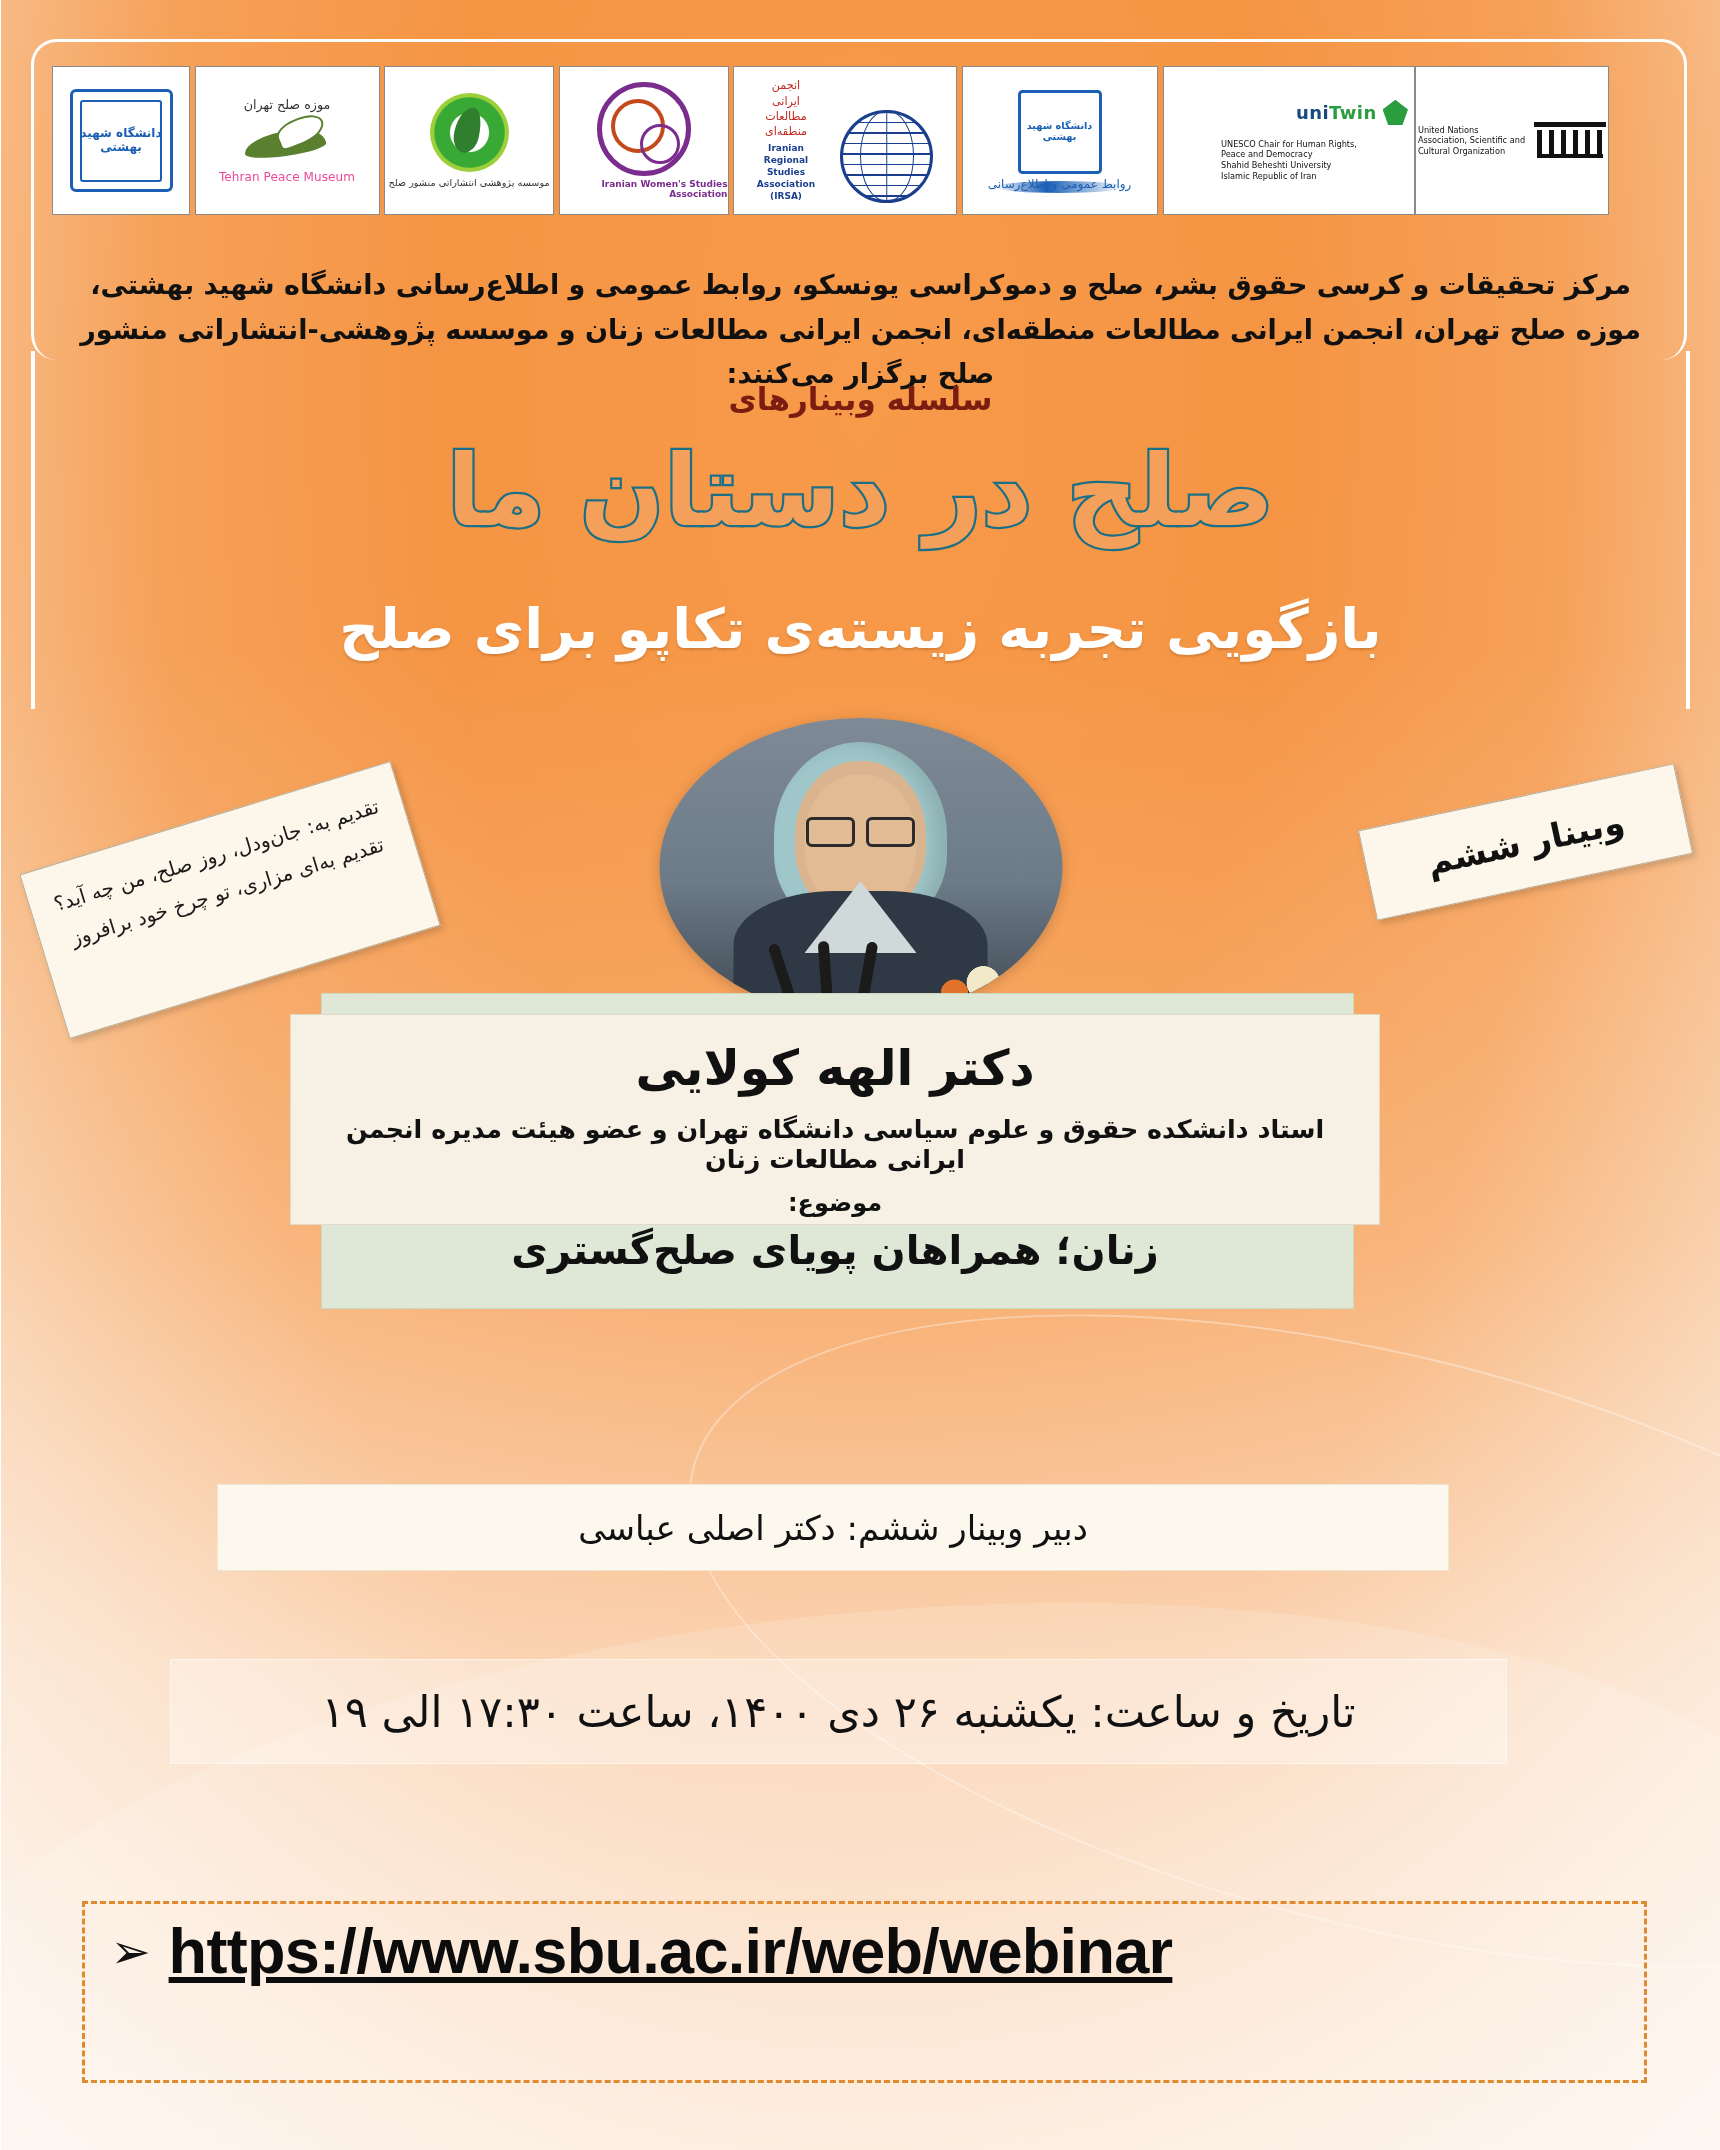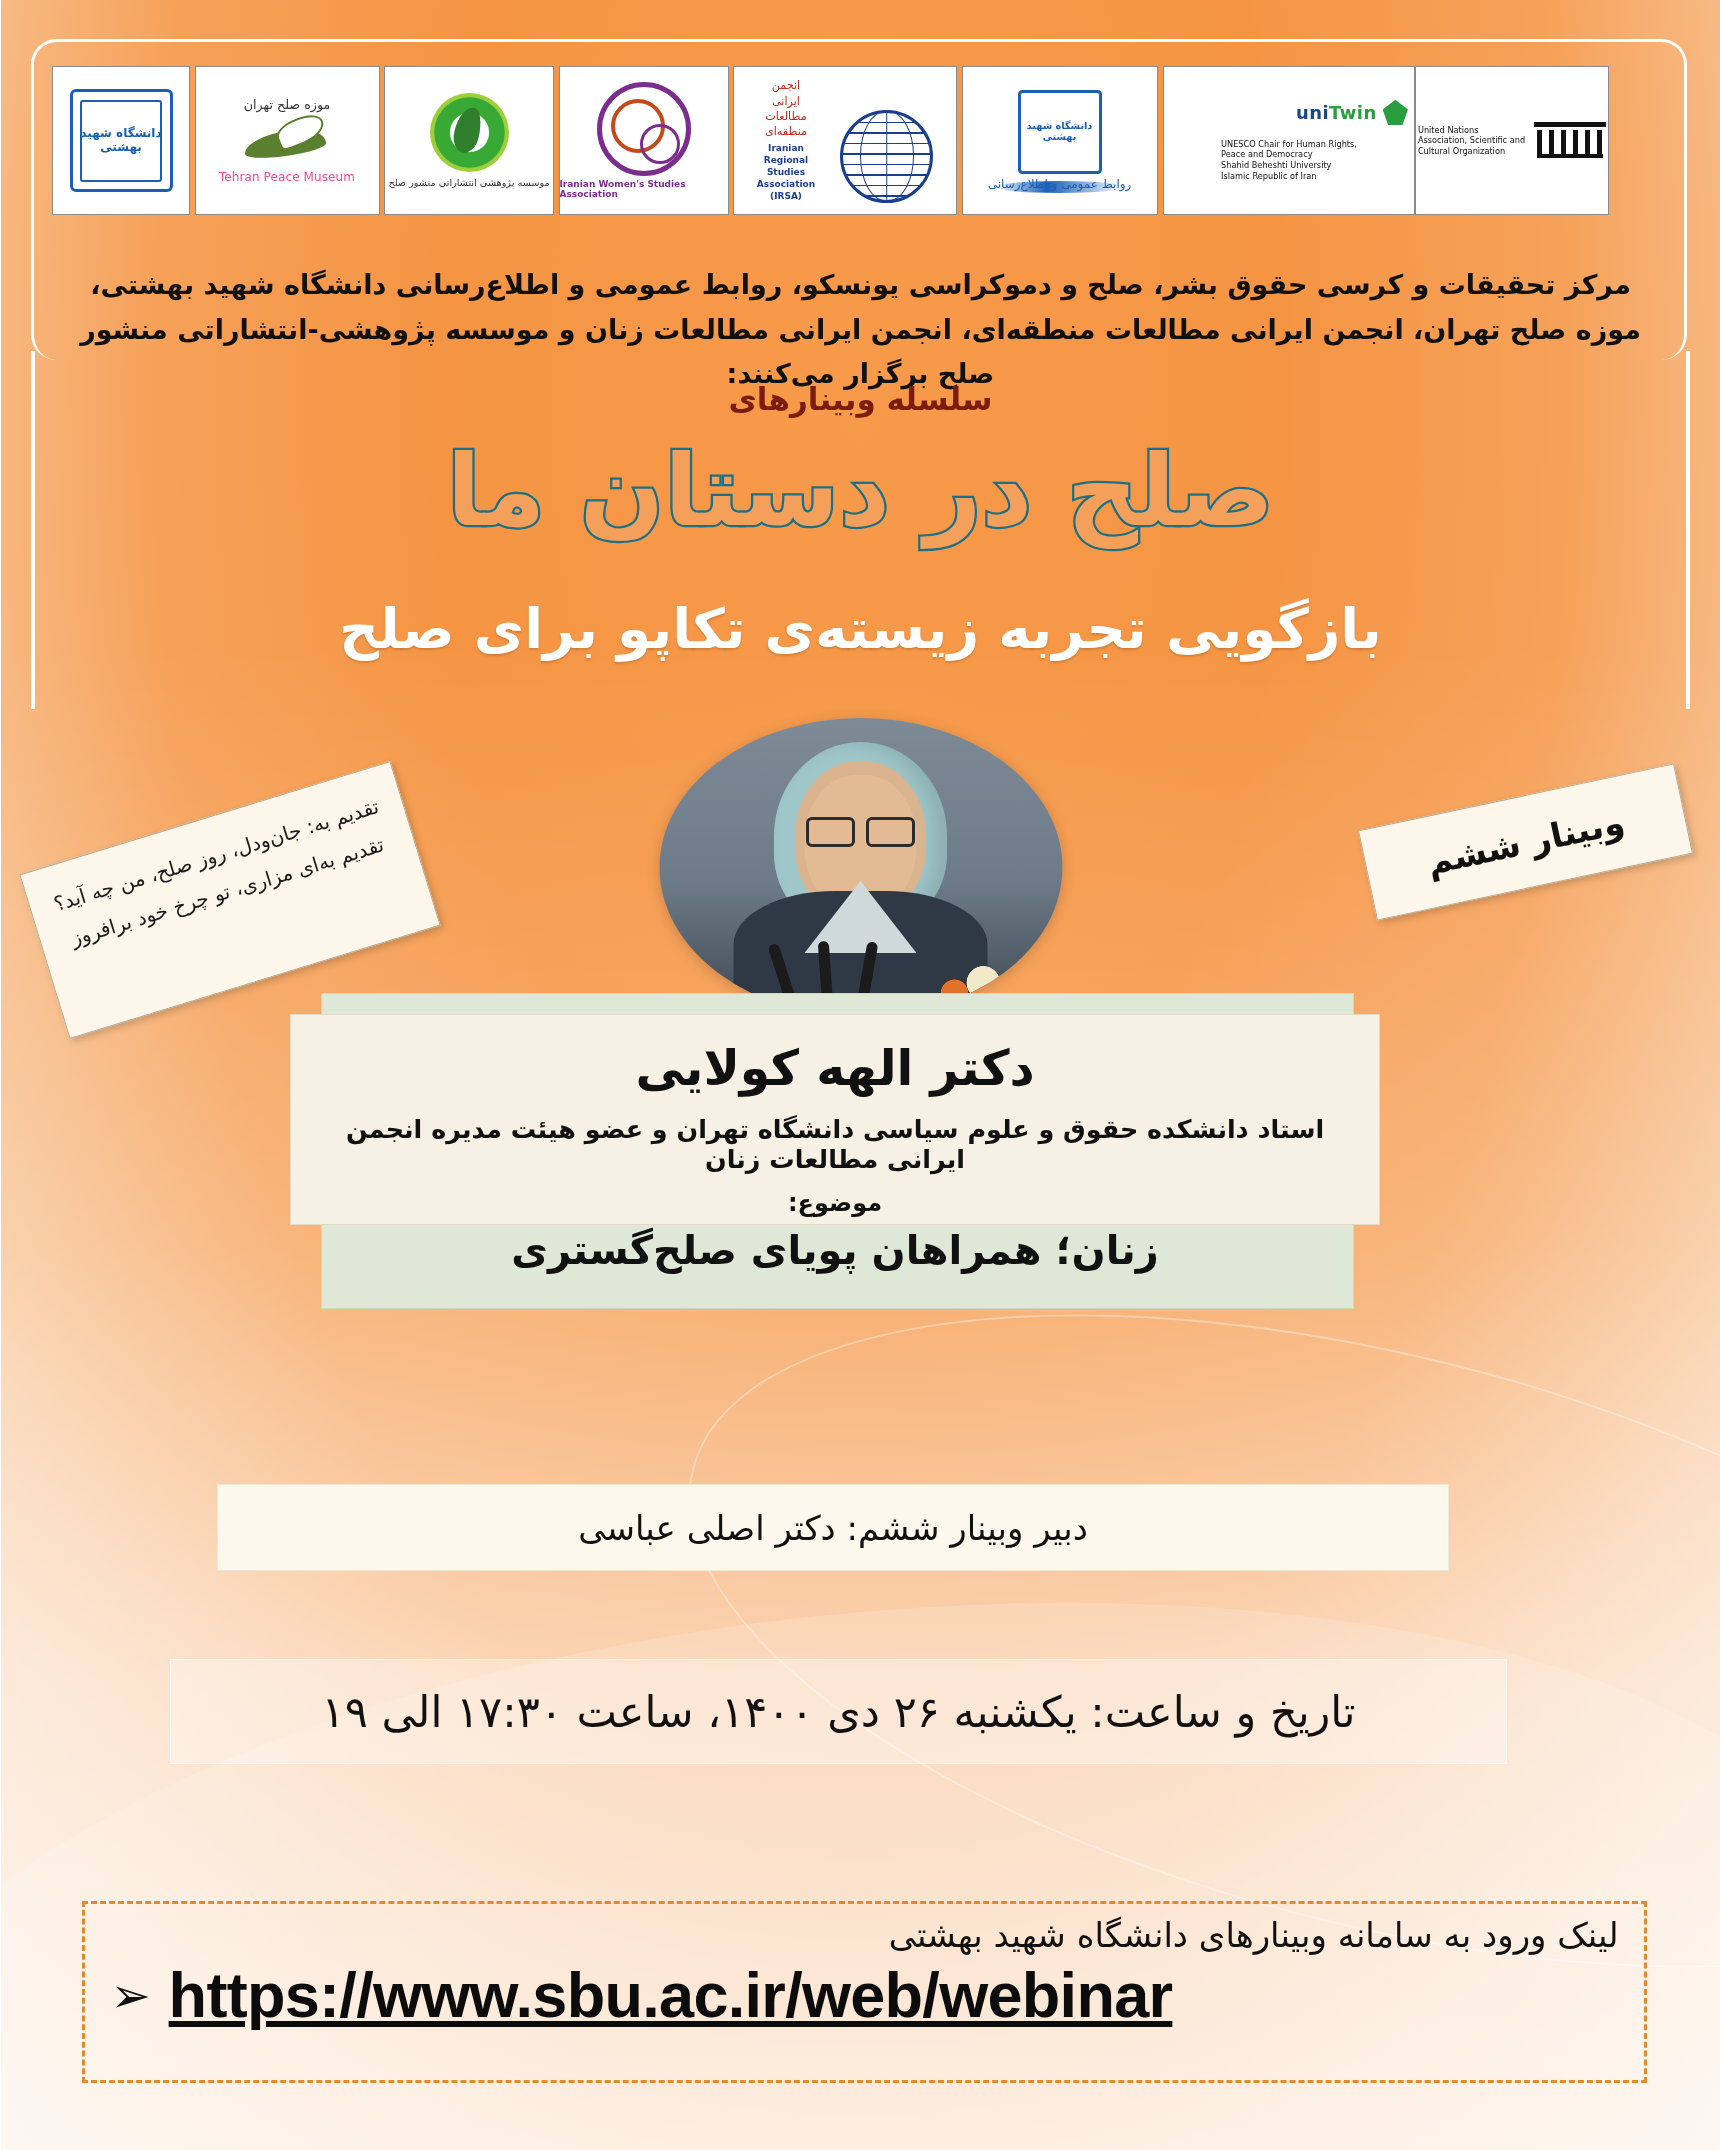--- a/index.html
+++ b/index.html
@@ -180,21 +180,21 @@
     content: "";
     position: absolute;
     left: 25.4px; top: 13.4px;
     width: 25.4px; height: 46px;
     background: #2f7f2e;
     border-radius: 60% 40% 50% 50% / 60% 60% 40% 40%;
     transform: rotate(12deg);
   }
   .manshoor-cap { font-size: 9.7px; color: #333; direction: rtl; }
 
-  .iwsa-inner { text-align: left; }
+  .iwsa-inner { text-align: right; }
   .iwsa-ring {
     width: 84px; height: 84px;
     margin: 0 auto;
     border-radius: 50%;
     border: 5.2px solid #7b2d8e;
     position: relative;
     display:flex;align-items:center;justify-content:center;
   }
   .iwsa-ring::before {
     content:"";
@@ -701,21 +701,20 @@
     <div class="speaker-affil">استاد دانشکده حقوق و علوم سیاسی دانشگاه تهران و عضو هیئت مدیره انجمن ایرانی مطالعات زنان</div>
     <div class="topic-label">موضوع:</div>
     <div class="topic-title">زنان؛ همراهان پویای صلح‌گستری</div>
   </div>
 
   <div class="moderator">دبیر وبینار ششم: دکتر اصلی عباسی</div>
 
   <div class="datetime">تاریخ و ساعت: یکشنبه ۲۶ دی ۱۴۰۰، ساعت ۱۷:۳۰ الی ۱۹</div>
 
   <div class="link-box">
-    <div class="link-caption">لینک ورود به سامانه وبینارهای دانشگاه شهید بهشتی</div>
     <div class="link-row">
       <a class="link-url" href="#">https://www.sbu.ac.ir/web/webinar</a>
       <span class="link-arrow">➢</span>
     </div>
   </div>
 
 </div>
 
 
 </body></html>

